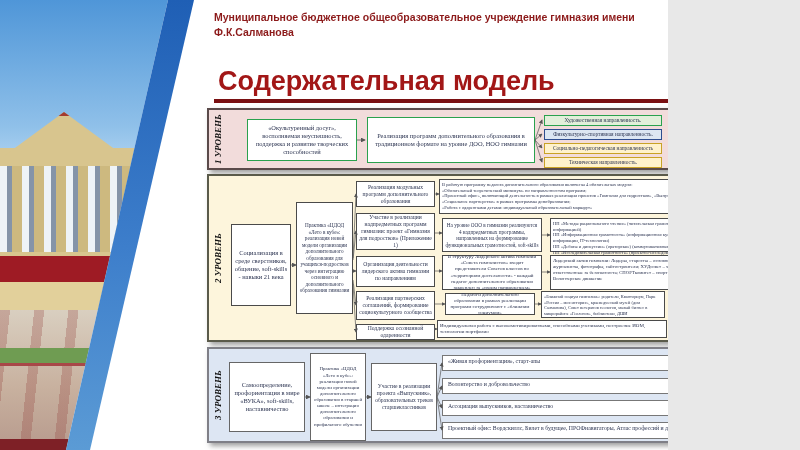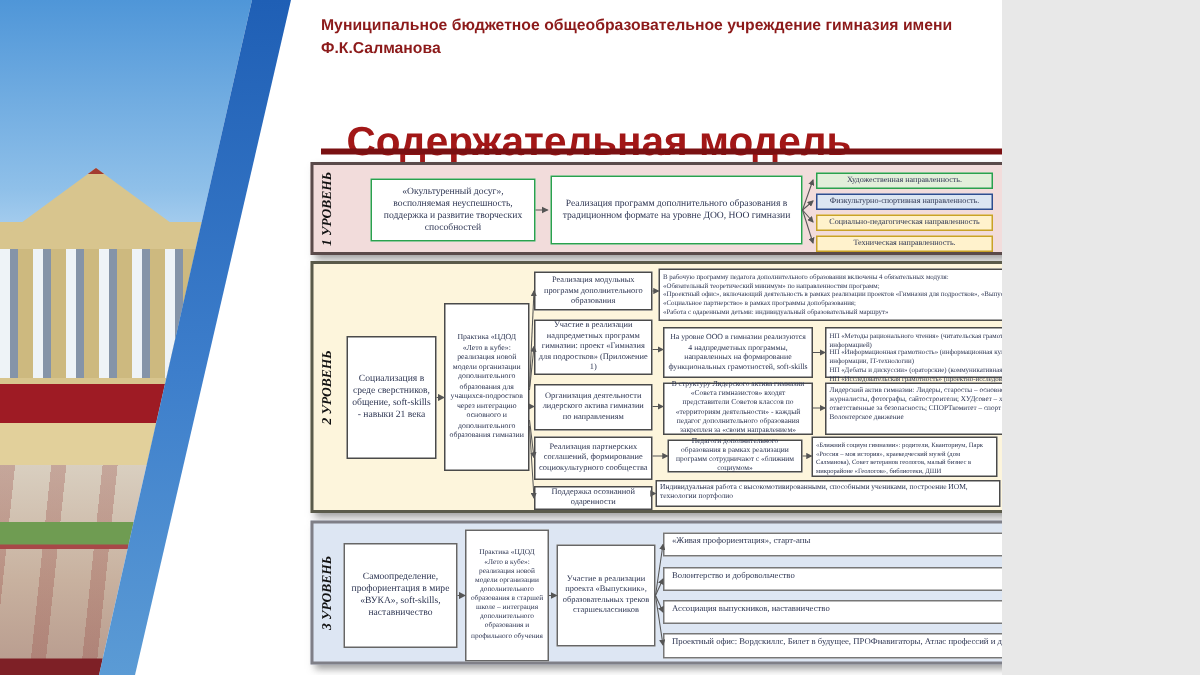--- a/index.html
+++ b/index.html
@@ -23,21 +23,21 @@
          background:repeating-linear-gradient(96deg,rgba(146,62,58,.28) 0 10px,rgba(0,0,0,0) 10px 34px);}
   .greenery{position:absolute;left:0;bottom:84px;width:78%;height:15px;background:#6f9c52;
             border-bottom:3px solid #a84848;}
   .maroon-strip{position:absolute;left:0;bottom:0;width:62%;height:11px;background:#7e2026;}
   .blue-stripe{position:absolute;left:0;top:0;width:200px;height:450px;
          clip-path:polygon(168px 0,194px 0,90px 450px,66px 450px);
          background:linear-gradient(180deg,#1f5fb5 0%,#3d7ecb 55%,#5b9bd5 100%);}
   
   .hdr{position:absolute;left:214px;top:10px;width:470px;font-size:10.5px;line-height:1.4;
        color:#8c1a1a;font-weight:bold;}
-  .ttl{position:absolute;left:214px;top:62px;margin:17px;font-size:27px;font-weight:600;color:#a21717;}
+  .ttl{position:absolute;left:214px;top:62px;margin:4px;font-size:27px;font-weight:600;color:#a21717;}
   .rule{position:absolute;left:214px;top:99px;width:577px;height:4px;background:#7a1012;}
   
   .lvl{position:absolute;left:207px;width:584px;box-sizing:border-box;
        box-shadow:3px 3px 5px rgba(80,80,80,.55);}
   .lvl1{top:108px;height:62px;background:#f2dcdb;border:2px solid #5a4a4a;}
   .lvl2{top:174px;height:168px;background:#fdf5dc;border:2px solid #5a5a4a;}
   .lvl3{top:347px;height:96px;background:#dde6f3;border:2px solid #7f7f87;}
   .lvl-label{position:absolute;left:1px;top:0;height:100%;width:15px;display:flex;
        align-items:center;justify-content:center;writing-mode:vertical-rl;transform:rotate(180deg);
        font-family:"Liberation Serif",serif;font-style:italic;font-weight:bold;font-size:9px;color:#111;}

